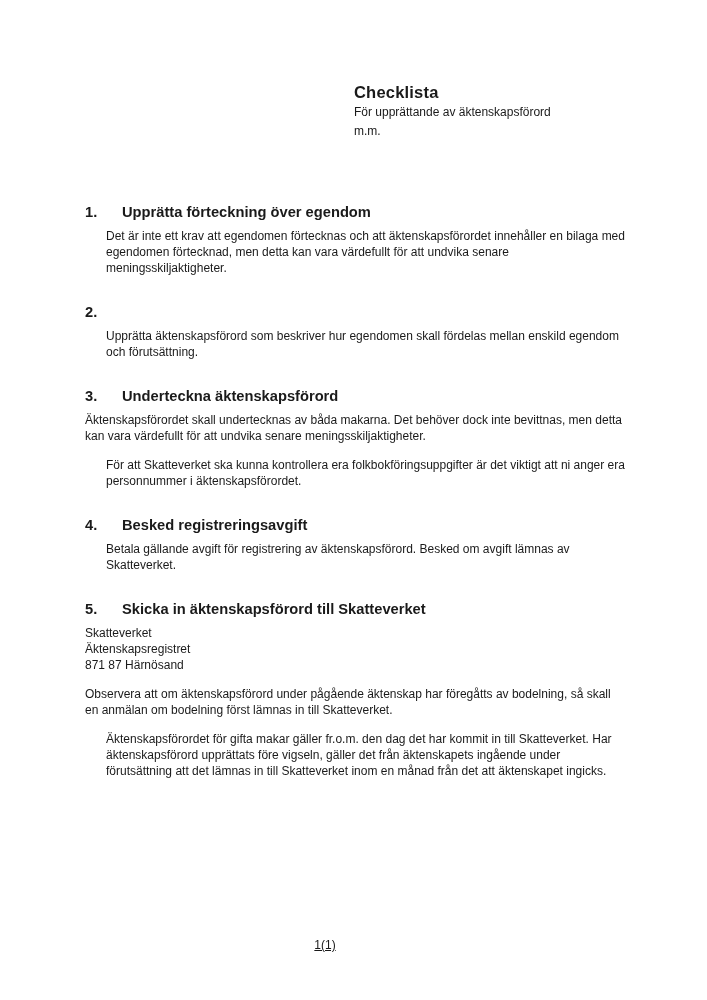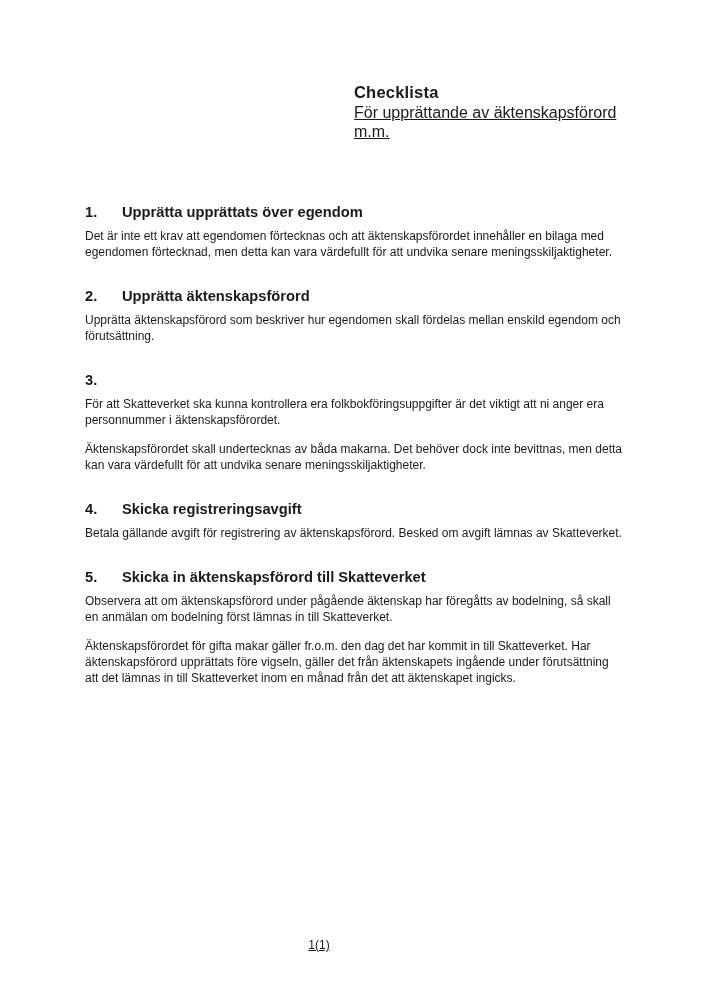--- a/index.html
+++ b/index.html
@@ -27,25 +27,24 @@
     padding-top: 82px;
   }
   .doc-title {
     font-size: 16.5px;
     font-weight: bold;
     margin: 0;
     line-height: 20px;
     letter-spacing: 0.2px;
   }
   .doc-subtitle {
-    font-size: 16px;
+    font-size: 12px;
     line-height: 19px;
     white-space: pre-line;
     margin-top: 1px;
-    text-decoration: underline;
   }
   .sections {
     margin-top: 0;
   }
   .section {
     margin-top: 27px;
   }
   .section:first-child {
     margin-top: 62px;
   }
@@ -61,24 +60,25 @@
     flex-shrink: 0;
   }
   .body-para {
     font-size: 12px;
     line-height: 16px;
     margin: 0 0 13px 0;
     white-space: pre-line;
   }
   .body-para:last-child {
     margin-bottom: 0;
+    margin-left: 21px;
   }
   .page-footer {
     position: absolute;
-    left: 0;
+    left: 6px;
     top: 938px;
     width: 100%;
     text-align: center;
     font-size: 12px;
     color: #1a1a1a;
     text-decoration: underline;
   }
 </style>
 </head>
 <body>
@@ -90,54 +90,57 @@
       <h1 class="doc-title">Checklista</h1>
       <div class="doc-subtitle">För upprättande av äktenskapsförord
 m.m.</div>
     </header>
 
     <div class="sections">
 
       <section class="section">
         <div class="section-heading">
           <span class="sec-num">1.</span>
-          <span class="sec-title">Upprätta upprättats över egendom</span>
+          <span class="sec-title">Upprätta förteckning över egendom</span>
         </div>
         <p class="body-para">Det är inte ett krav att egendomen förtecknas och att äktenskapsförordet innehåller en bilaga med egendomen förtecknad, men detta kan vara värdefullt för att undvika senare meningsskiljaktigheter.</p>
       </section>
 
       <section class="section">
         <div class="section-heading">
           <span class="sec-num">2.</span>
-          <span class="sec-title">Upprätta äktenskapsförord</span>
         </div>
         <p class="body-para">Upprätta äktenskapsförord som beskriver hur egendomen skall fördelas mellan enskild egendom och förutsättning.</p>
       </section>
 
       <section class="section">
         <div class="section-heading">
           <span class="sec-num">3.</span>
+          <span class="sec-title">Underteckna äktenskapsförord</span>
         </div>
+        <p class="body-para">Äktenskapsförordet skall undertecknas av båda makarna. Det behöver dock inte bevittnas, men detta kan vara värdefullt för att undvika senare meningsskiljaktigheter.</p>
         <p class="body-para">För att Skatteverket ska kunna kontrollera era folkbokföringsuppgifter är det viktigt att ni anger era personnummer i äktenskapsförordet.</p>
-        <p class="body-para">Äktenskapsförordet skall undertecknas av båda makarna. Det behöver dock inte bevittnas, men detta kan vara värdefullt för att undvika senare meningsskiljaktigheter.</p>
       </section>
 
       <section class="section">
         <div class="section-heading">
           <span class="sec-num">4.</span>
-          <span class="sec-title">Skicka registreringsavgift</span>
+          <span class="sec-title">Besked registreringsavgift</span>
         </div>
         <p class="body-para">Betala gällande avgift för registrering av äktenskapsförord. Besked om avgift lämnas av Skatteverket.</p>
       </section>
 
       <section class="section">
         <div class="section-heading">
           <span class="sec-num">5.</span>
           <span class="sec-title">Skicka in äktenskapsförord till Skatteverket</span>
         </div>
+        <p class="body-para">Skatteverket
+Äktenskapsregistret
+871 87 Härnösand</p>
         <p class="body-para">Observera att om äktenskapsförord under pågående äktenskap har föregåtts av bodelning, så skall en anmälan om bodelning först lämnas in till Skatteverket.</p>
         <p class="body-para">Äktenskapsförordet för gifta makar gäller fr.o.m. den dag det har kommit in till Skatteverket. Har äktenskapsförord upprättats före vigseln, gäller det från äktenskapets ingående under förutsättning att det lämnas in till Skatteverket inom en månad från det att äktenskapet ingicks.</p>
       </section>
 
     </div>
   </div>
 
   <footer class="page-footer">1(1)</footer>
 </div>
 

